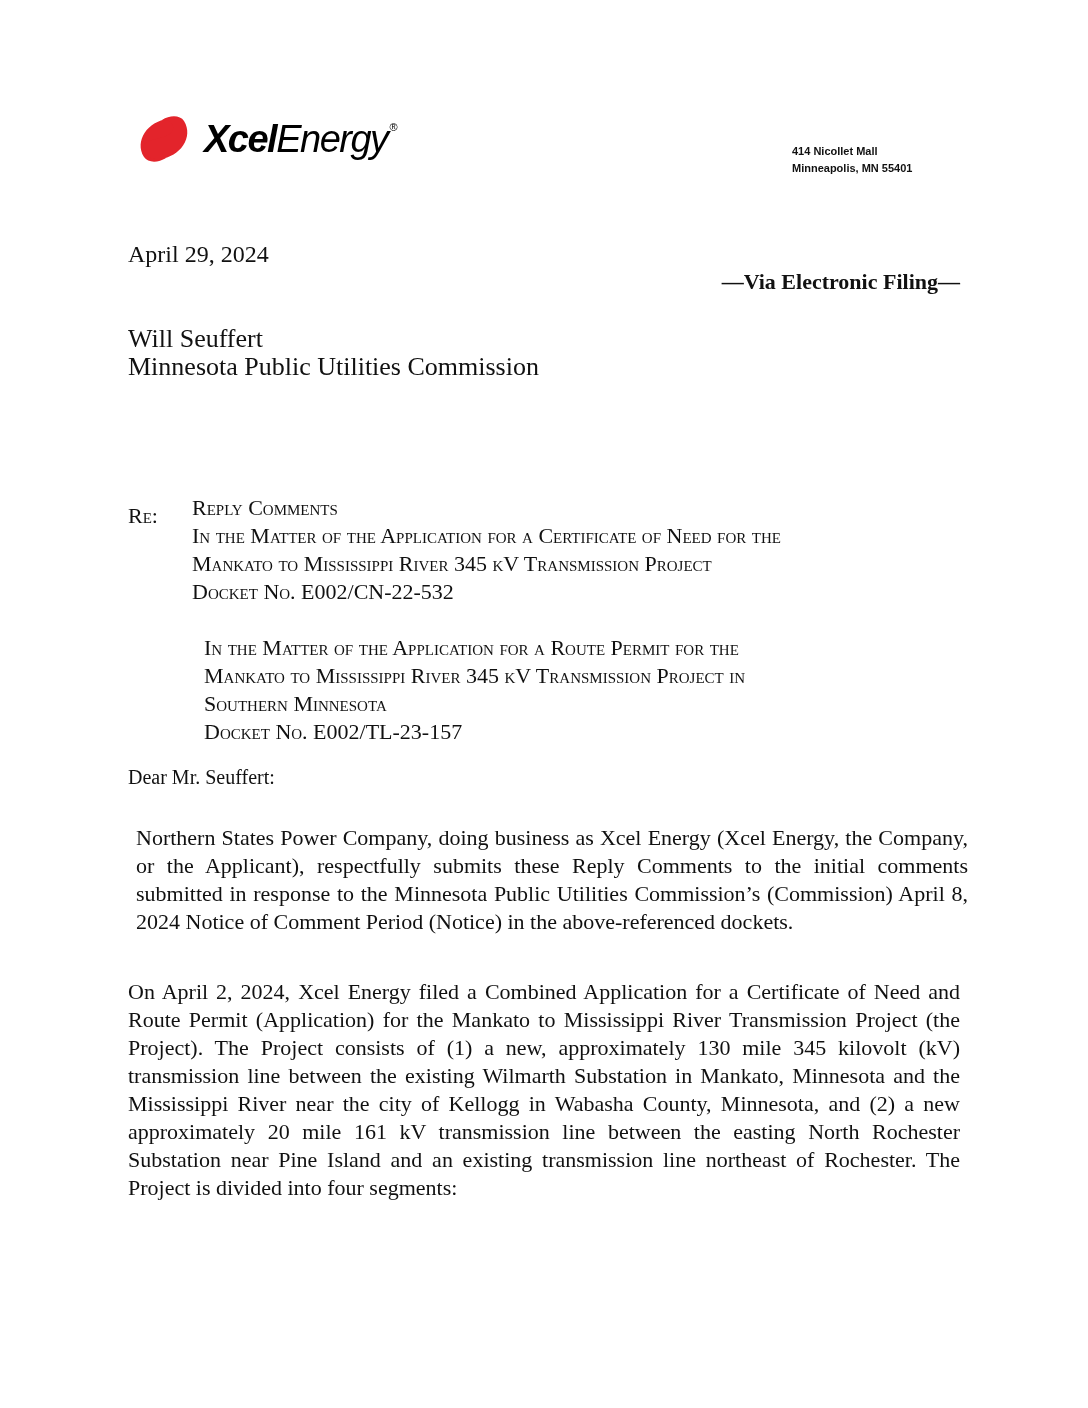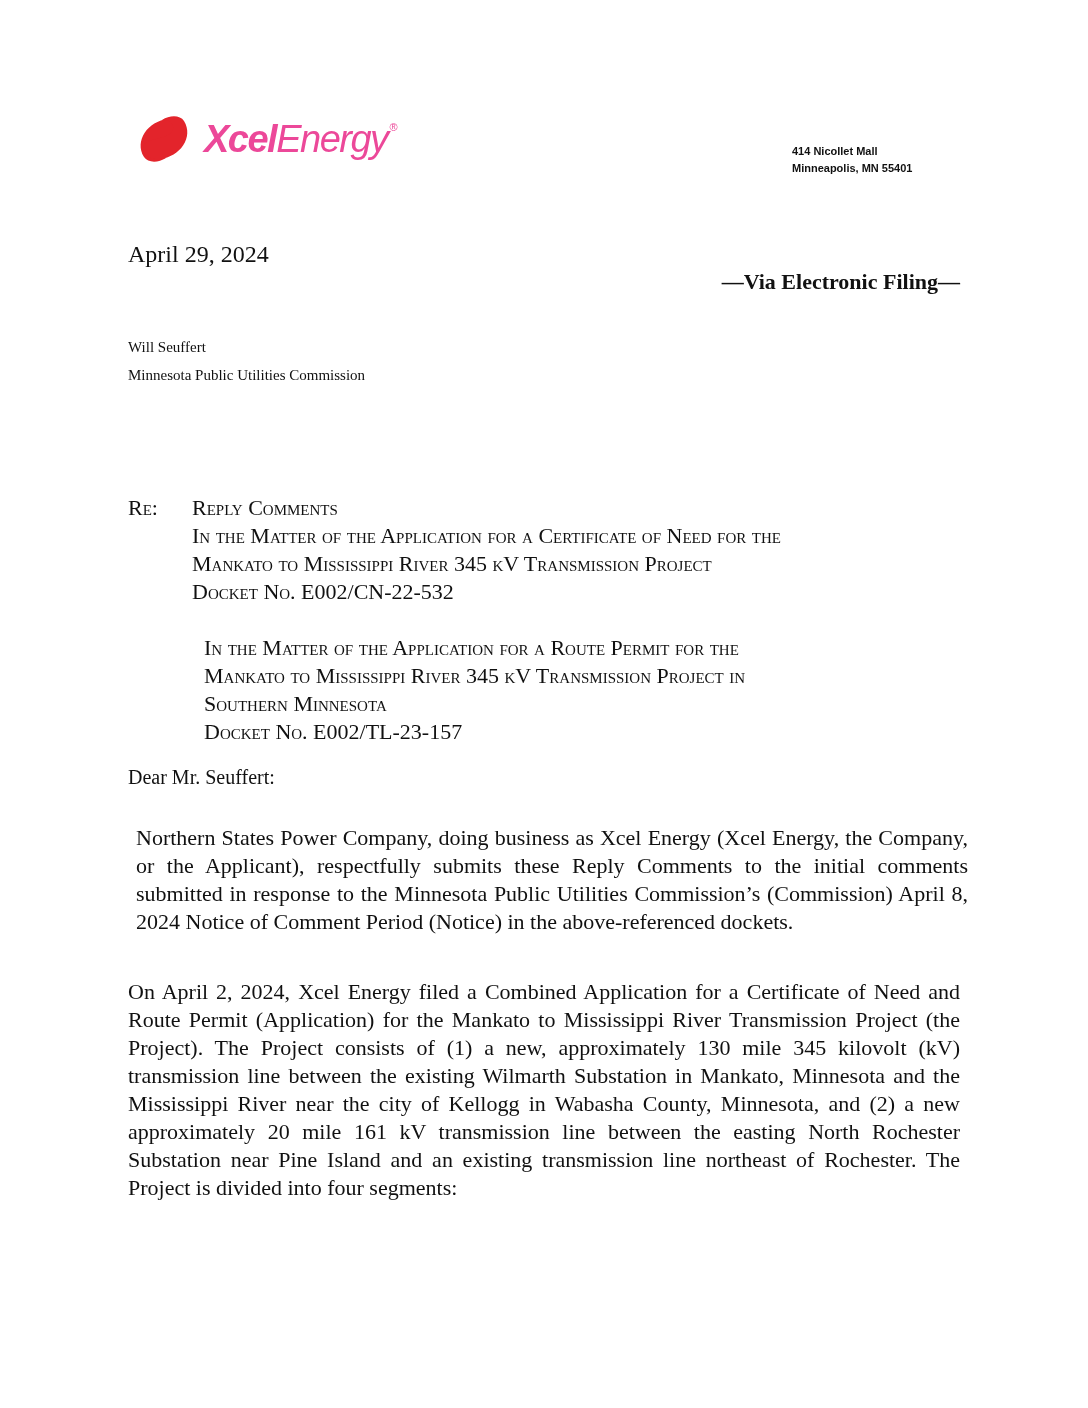--- a/index.html
+++ b/index.html
@@ -1,34 +1,34 @@
 <!DOCTYPE html>
 <html><head>
 <meta charset="utf-8">
 <style>
   html, body { margin: 0; padding: 0; background: #ffffff; }
   body { width: 1088px; height: 1408px; position: relative; overflow: hidden; color: #111; }
   .serif { font-family: "Liberation Serif", "DejaVu Serif", serif; }
 
   .logo { position: absolute; left: 134px; top: 110px; height: 58px; display: flex; align-items: center; }
   .logo-mark { width: 60px; height: 56px; }
-  .logo-text { margin-left: 10px; font-family: "Liberation Sans", sans-serif; font-size: 38px; letter-spacing: -1.5px; color: #ec4899; line-height: 1; }
+  .logo-text { margin-left: 10px; font-family: "Liberation Sans", sans-serif; font-size: 38px; letter-spacing: -1.5px; color: #000000; line-height: 1; }
   .logo-text .xcel { font-weight: bold; font-style: italic; }
   .logo-text .energy { font-style: italic; font-weight: normal; }
   .logo-text .reg { font-size: 11px; vertical-align: top; position: relative; top: 2px; margin-left: 2px; letter-spacing: 0; }
 
   .company-address { position: absolute; left: 792px; top: 143px; font-family: "Liberation Sans", sans-serif; font-weight: bold; font-size: 11px; line-height: 17px; color: #111; }
 
   .date { position: absolute; left: 128px; top: 241px; font-size: 24px; }
   .filing { position: absolute; right: 128px; top: 269px; font-size: 22px; font-weight: bold; }
 
-  .recipient { position: absolute; left: 128px; top: 333px; font-size: 15px; line-height: 28px; }
+  .recipient { position: absolute; left: 128px; top: 325px; font-size: 26px; line-height: 28px; }
 
   .re-block { position: absolute; left: 128px; top: 494px; font-size: 22px; line-height: 28px; width: 840px; }
-  .re-label { position: absolute; left: 0; top: 0; font-variant: small-caps; }
+  .re-label { position: absolute; left: 0; top: 8px; font-variant: small-caps; }
   .re-content { margin-left: 64px; font-variant: small-caps; }
   .re-group + .re-group { margin-top: 28px; margin-left: 12px; }
 
   .salutation { position: absolute; left: 128px; top: 766px; font-size: 20px; }
 
   .para { position: absolute; left: 128px; width: 832px; font-size: 22px; line-height: 28px; text-align: justify; }
   .p1 { top: 816px; }
   .p2 { top: 978px; }
 </style>
 </head>

